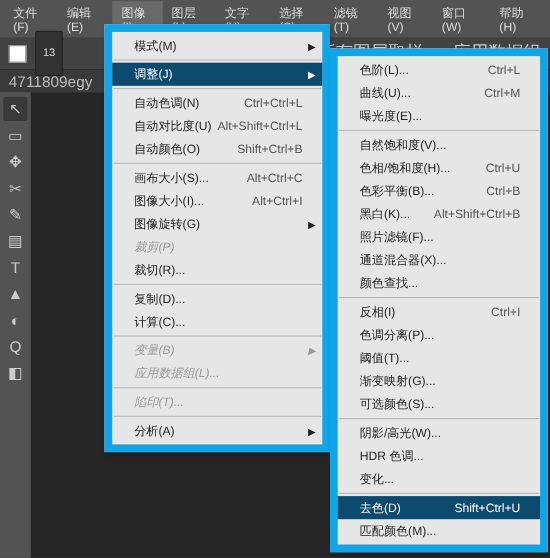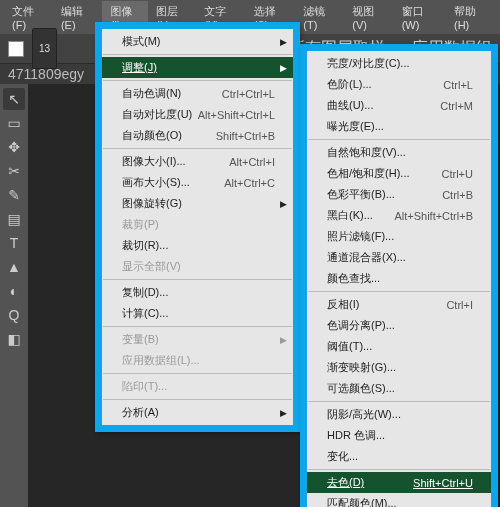--- a/index.html
+++ b/index.html
@@ -17,22 +17,22 @@
 .filetab { color: #bbb; font-size: 14px; }
 .main { position: relative; height: calc(100% - 72px); }
 .left-tools { position: absolute; left: 0; top: 0; width: 28px; height: 100%; background: #535353; display: flex; flex-direction: column; align-items: center; padding-top: 4px; gap: 2px; }
 .tool-btn { width: 22px; height: 22px; display: flex; align-items: center; justify-content: center; color: #ccc; font-size: 14px; }
 .tool-btn.sel { background: #3a3a3a; border-radius: 2px; }
 .canvas-area { position: absolute; left: 28px; top: 0; right: 0; bottom: 0; background: #262626; }
 .menu { position: absolute; background: #e6e6e6; border: 7px solid #0ea5e9; box-shadow: 2px 2px 4px rgba(0,0,0,0.3); padding: 2px 0; }
 .menu1 { top: 22px; left: 95px; width: 205px; }
 .menu2 { top: 44px; left: 300px; width: 198px; }
 .mitem { display: flex; align-items: center; justify-content: space-between; padding: 3px 18px 3px 20px; font-size: 11px; color: #222; cursor: default; position: relative; }
-.mitem.disabled { color: #999; }
-.mitem.highlight { background: #14532d; color: #fff; text-decoration: underline; }
+.mitem.disabled { color: #999; font-style: italic; }
+.mitem.highlight { background: #0c4a6e; color: #fff; }
 .mitem .shortcut { color: #555; font-size: 11px; }
 .mitem.highlight .shortcut { color: #fff; }
 .mitem .arrow { position: absolute; right: 6px; font-size: 9px; }
 .msep { height: 1px; background: #bbb; margin: 2px 1px; }
 </style>
 </head>
 <body>
 
 <div class="menubar" id="menubar">
     <div class="menubar-item">文件(F)</div>
@@ -101,39 +101,36 @@
     <div class="mitem">
       <span>自动对比度(U)</span>
       <span class="shortcut">Alt+Shift+Ctrl+L</span>
     </div>
     <div class="mitem">
       <span>自动颜色(O)</span>
       <span class="shortcut">Shift+Ctrl+B</span>
     </div>
     <div class="msep"></div>
     <div class="mitem">
+      <span>画布大小(S)...</span>
+      <span class="shortcut">Alt+Ctrl+C</span>
+    </div>
+    <div class="mitem">
       <span>图像大小(I)...</span>
       <span class="shortcut">Alt+Ctrl+I</span>
     </div>
     <div class="mitem">
-      <span>画布大小(S)...</span>
-      <span class="shortcut">Alt+Ctrl+C</span>
-    </div>
-    <div class="mitem">
       <span>图像旋转(G)</span>
       <span class="arrow">▶</span>
     </div>
     <div class="mitem disabled">
       <span>裁剪(P)</span>
     </div>
     <div class="mitem">
       <span>裁切(R)...</span>
-    </div>
-    <div class="mitem disabled">
-      <span>显示全部(V)</span>
     </div>
     <div class="msep"></div>
     <div class="mitem">
       <span>复制(D)...</span>
     </div>
     <div class="mitem">
       <span>计算(C)...</span>
     </div>
     <div class="msep"></div>
     <div class="mitem disabled">
@@ -147,23 +144,20 @@
     <div class="mitem disabled">
       <span>陷印(T)...</span>
     </div>
     <div class="msep"></div>
     <div class="mitem">
       <span>分析(A)</span>
       <span class="arrow">▶</span>
     </div>
   </div>
 <div class="menu menu2" id="m2">
-    <div class="mitem">
-      <span>亮度/对比度(C)...</span>
-    </div>
     <div class="mitem">
       <span>色阶(L)...</span>
       <span class="shortcut">Ctrl+L</span>
     </div>
     <div class="mitem">
       <span>曲线(U)...</span>
       <span class="shortcut">Ctrl+M</span>
     </div>
     <div class="mitem">
       <span>曝光度(E)...</span>

